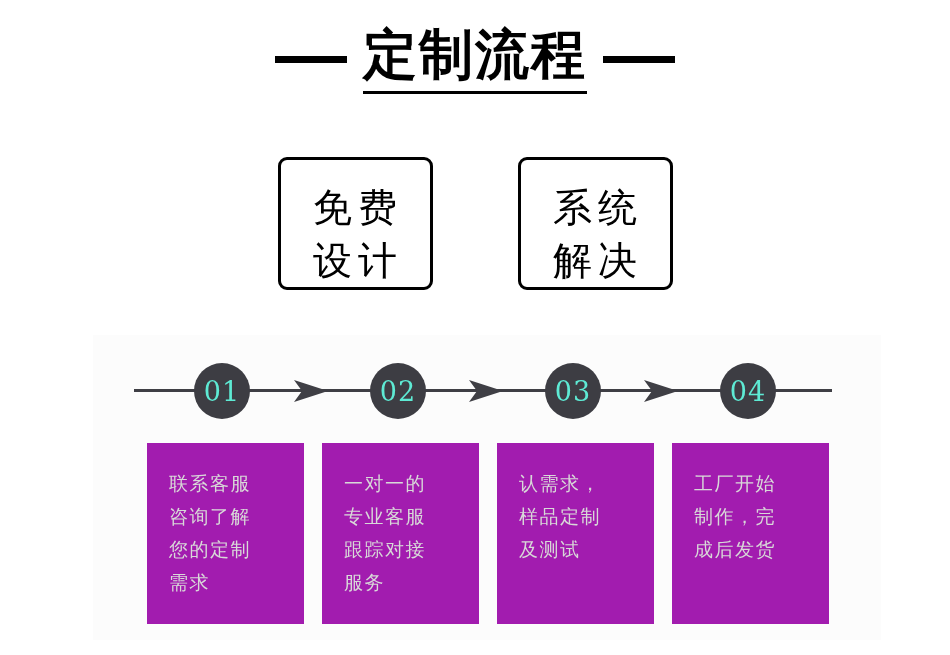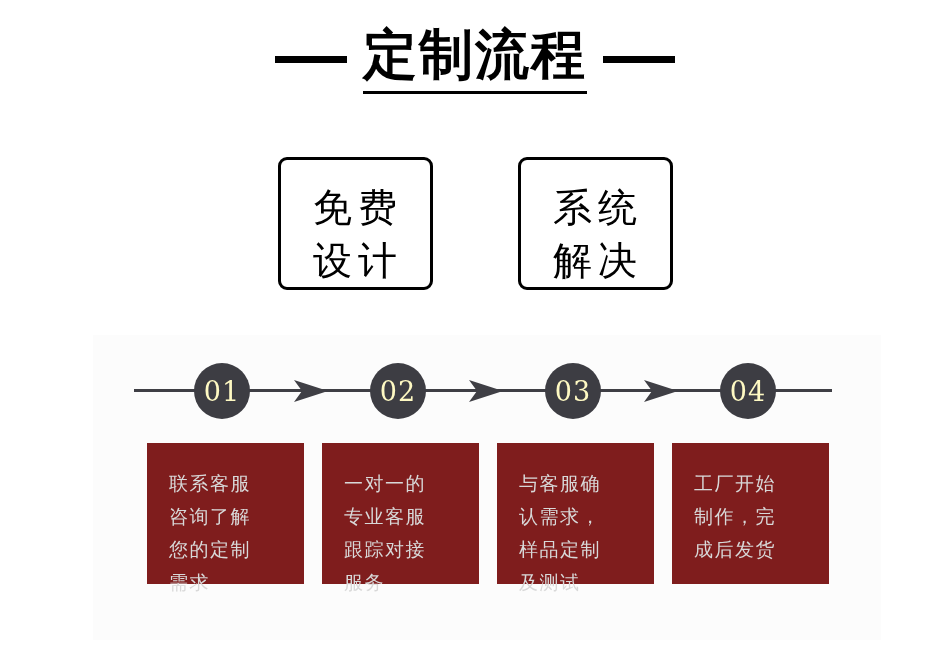--- a/index.html
+++ b/index.html
@@ -116,21 +116,21 @@
     height: 3px;
     background: #3f3f45;
   }
   .step-circle {
     position: absolute;
     top: 28px;
     width: 56px;
     height: 56px;
     border-radius: 50%;
     background: #3d3d43;
-    color: #fef9c3;
+    color: #5eead4;
     display: flex;
     align-items: center;
     justify-content: center;
     font-family: "DejaVu Serif", "Liberation Serif", serif;
     font-size: 27px;
     line-height: 27px;
     letter-spacing: 1px;
   }
   .c1 { left: 101px; }
   .c2 { left: 277px; }
@@ -152,22 +152,22 @@
     position: absolute;
     left: 54px;
     top: 108px;
     width: 734px;
     height: 182px;
     display: flex;
     gap: 18px;
   }
   .card {
     width: 157px;
-    height: 141px;
-    background: #7f1d1d;
+    height: 181px;
+    background: #a21caf;
     box-sizing: border-box;
     padding: 24px 0 0 22px;
   }
   .card-line {
     font-family: "DejaVu Serif", "Liberation Serif", serif;
     font-size: 19px;
     line-height: 33px;
     letter-spacing: 1.5px;
     color: #d8d8d8;
     white-space: nowrap;
@@ -227,21 +227,20 @@
     </div>
 
     <div class="card">
       <div class="card-line">一对一的</div>
       <div class="card-line">专业客服</div>
       <div class="card-line">跟踪对接</div>
       <div class="card-line">服务</div>
     </div>
 
     <div class="card">
-      <div class="card-line">与客服确</div>
       <div class="card-line">认需求，</div>
       <div class="card-line">样品定制</div>
       <div class="card-line">及测试</div>
     </div>
 
     <div class="card">
       <div class="card-line">工厂开始</div>
       <div class="card-line">制作，完</div>
       <div class="card-line">成后发货</div>
     </div>

